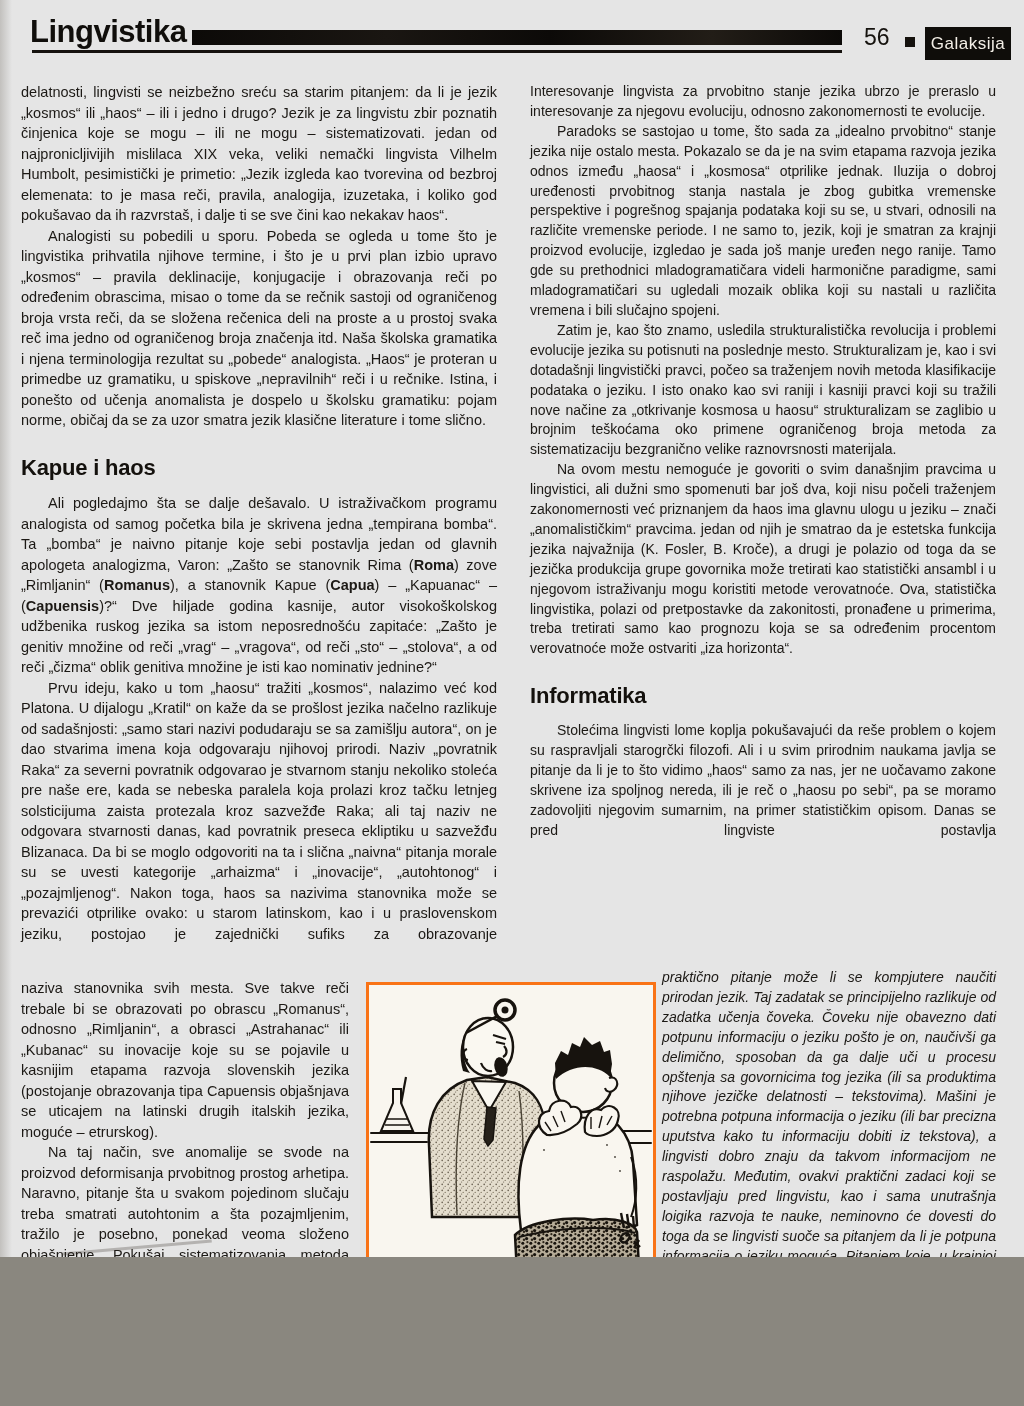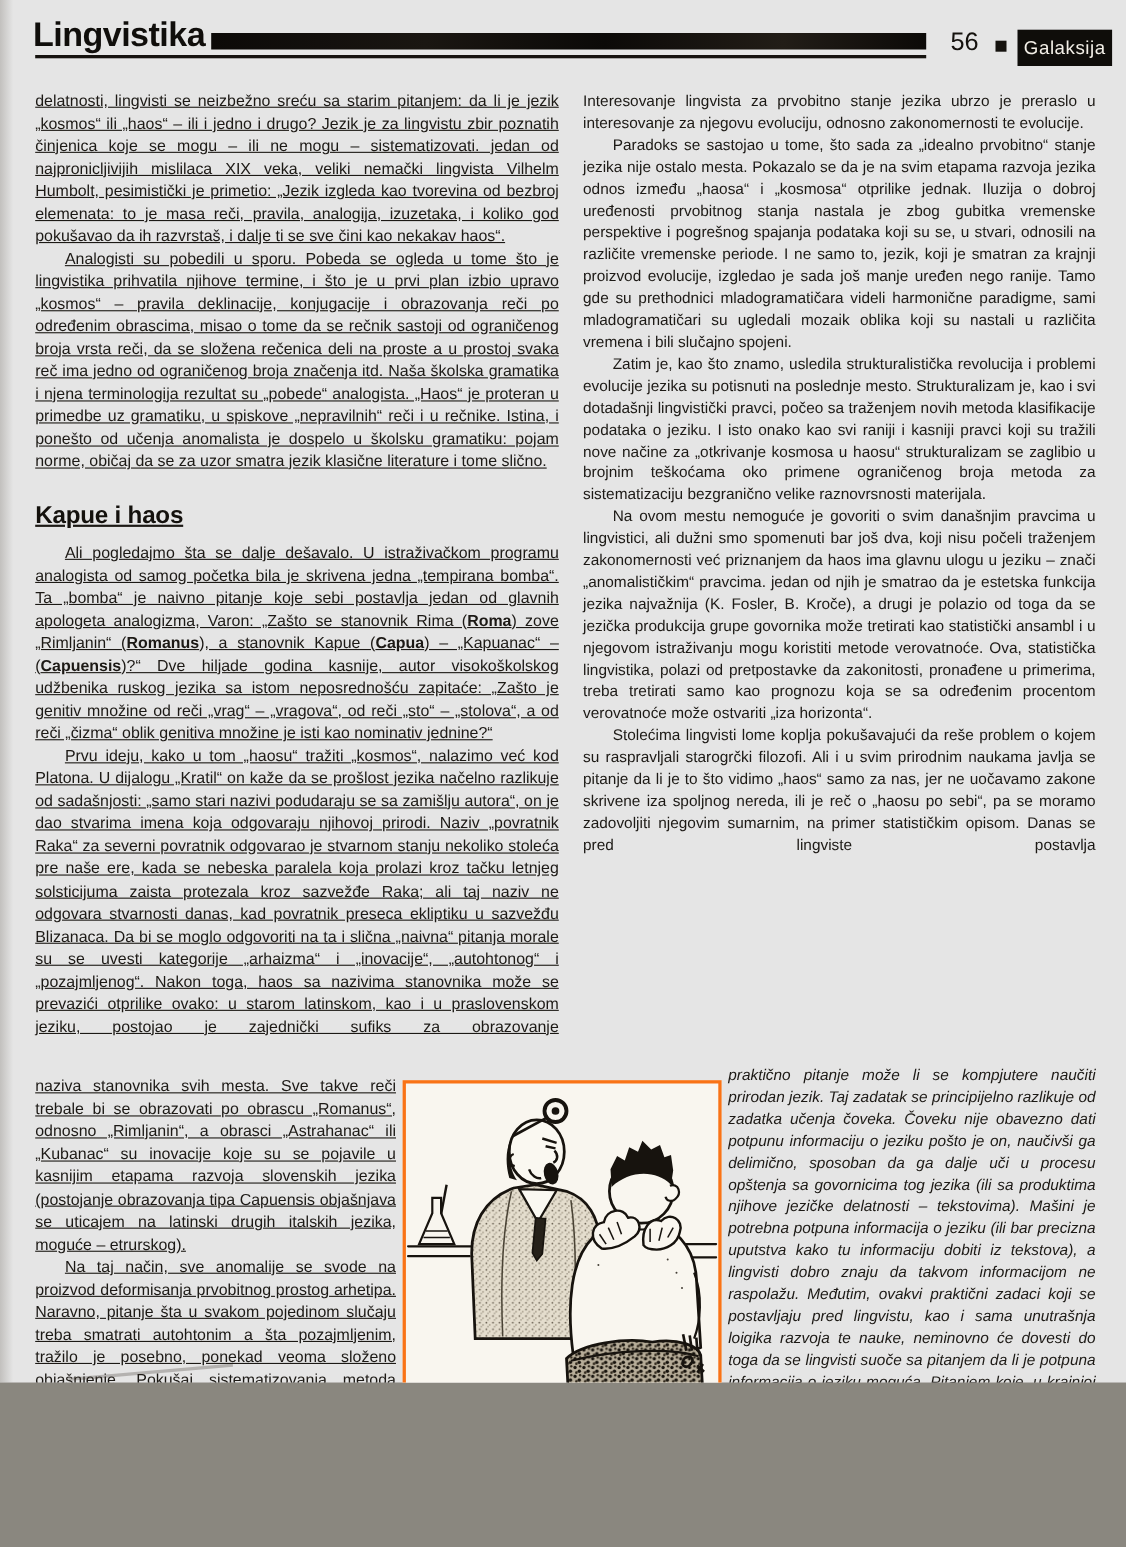--- a/index.html
+++ b/index.html
@@ -27,21 +27,21 @@
     background:linear-gradient(90deg,#0c0a08 0%,#1a1612 30%,#0c0a08 55%,#221d17 80%,#0c0a08 100%);
   }
   .hd-num{ position:absolute; left:864px; top:24px; font-size:23px; color:#15120e; }
   .hd-sq{ position:absolute; left:905px; top:37px; width:10px; height:10px; background:#15120e; }
   .hd-logo{
     position:absolute; left:925px; top:27px; width:86px; height:33px; background:#0f0d0a;
     color:#f3efe7; font-size:17px; letter-spacing:.5px; display:flex; align-items:center; justify-content:center;
   }
   
   .col{ position:absolute; top:82px; text-align:justify; }
-  .col-left{ left:32px;  width:476px; font-size:14.5px; line-height:20.5px;text-decoration:underline; }
+  .col-left{ left:21px;  width:476px; font-size:14.5px; line-height:20.5px; }
   .col-right{ left:530px; width:466px; font-size:14px;  line-height:19.9px; }
   .wide-left{ min-height:896px; }
   .wide-right{ min-height:886px; }
   .narrow-left  p{ margin-right:148px; }
   .narrow-right p{ margin-left:132px;font-style:italic; }
   p{ margin:0; }
   p.ind{ text-indent:27px; }
   p.runon{ text-align-last:justify; }
   h2{
     font-size:22px; font-weight:bold; margin:27px 0 15px; color:#14110d;
@@ -83,20 +83,21 @@
       <p class="ind">Na taj način, sve anomalije se svode na proizvod deformisanja prvobitnog prostog arhetipa. Naravno, pitanje šta u svakom pojedinom slučaju treba smatrati autohtonim a šta pozajmljenim, tražilo je posebno, ponekad veoma složeno objašnjenje. Pokušaj sistematizovanja metoda kojima se određuju arhaički elementi dao je interesantne rezultate. U drugoj polovini XIX veka postalo je jasno da nije reč o slučajnim, haotičnim deformacijama prvobitnog jezika, već o zakonomernom procesu evolucije.</p>
     </div>
   </div>
 
   <div class="col col-right">
     <div class="wide-right">
       <p>Interesovanje lingvista za prvobitno stanje jezika ubrzo je preraslo u interesovanje za njegovu evoluciju, odnosno zakonomernosti te evolucije.</p>
       <p class="ind">Paradoks se sastojao u tome, što sada za „idealno prvobitno“ stanje jezika nije ostalo mesta. Pokazalo se da je na svim etapama razvoja jezika odnos između „haosa“ i „kosmosa“ otprilike jednak. Iluzija o dobroj uređenosti prvobitnog stanja nastala je zbog gubitka vremenske perspektive i pogrešnog spajanja podataka koji su se, u stvari, odnosili na različite vremenske periode. I ne samo to, jezik, koji je smatran za krajnji proizvod evolucije, izgledao je sada još manje uređen nego ranije. Tamo gde su prethodnici mladogramatičara videli harmonične paradigme, sami mladogramatičari su ugledali mozaik oblika koji su nastali u različita vremena i bili slučajno spojeni.</p>
       <p class="ind">Zatim je, kao što znamo, usledila strukturalistička revolucija i problemi evolucije jezika su potisnuti na poslednje mesto. Strukturalizam je, kao i svi dotadašnji lingvistički pravci, počeo sa traženjem novih metoda klasifikacije podataka o jeziku. I isto onako kao svi raniji i kasniji pravci koji su tražili nove načine za „otkrivanje kosmosa u haosu“ strukturalizam se zaglibio u brojnim teškoćama oko primene ograničenog broja metoda za sistematizaciju bezgranično velike raznovrsnosti materijala.</p>
       <p class="ind">Na ovom mestu nemoguće je govoriti o svim današnjim pravcima u lingvistici, ali dužni smo spomenuti bar još dva, koji nisu počeli traženjem zakonomernosti već priznanjem da haos ima glavnu ulogu u jeziku – znači „anomalističkim“ pravcima. jedan od njih je smatrao da je estetska funkcija jezika najvažnija (K. Fosler, B. Kroče), a drugi je polazio od toga da se jezička produkcija grupe govornika može tretirati kao statistički ansambl i u njegovom istraživanju mogu koristiti metode verovatnoće. Ova, statistička lingvistika, polazi od pretpostavke da zakonitosti, pronađene u primerima, treba tretirati samo kao prognozu koja se sa određenim procentom verovatnoće može ostvariti „iza horizonta“.</p>
+      <h2>Informatika</h2>
       <p class="ind runon">Stolećima lingvisti lome koplja pokušavajući da reše problem o kojem su raspravljali starogrčki filozofi. Ali i u svim prirodnim naukama javlja se pitanje da li je to što vidimo „haos“ samo za nas, jer ne uočavamo zakone skrivene iza spoljnog nereda, ili je reč o „haosu po sebi“, pa se moramo zadovoljiti njegovim sumarnim, na primer statističkim opisom. Danas se pred lingviste postavlja</p>
     </div>
     <div class="narrow-right">
       <p>praktično pitanje može li se kompjutere naučiti prirodan jezik. Taj zadatak se principijelno razlikuje od zadatka učenja čoveka. Čoveku nije obavezno dati potpunu informaciju o jeziku pošto je on, naučivši ga delimično, sposoban da ga dalje uči u procesu opštenja sa govornicima tog jezika (ili sa produktima njihove jezičke delatnosti – tekstovima). Mašini je potrebna potpuna informacija o jeziku (ili bar precizna uputstva kako tu informaciju dobiti iz tekstova), a lingvisti dobro znaju da takvom informacijom ne raspolažu. Međutim, ovakvi praktični zadaci koji se postavljaju pred lingvistu, kao i sama unutrašnja loigika razvoja te nauke, neminovno će dovesti do toga da se lingvisti suoče sa pitanjem da li je potpuna informacija o jeziku moguća. Pitanjem koje, u krajnjoj liniji, leži i u suštini starog spora između analogista i anomalista.</p>
     </div>
     <p class="byline">pripredio A. Lavrik</p>
   </div>
 
   <div class="figure">
     <svg width="284" height="300" viewBox="0 0 284 300">

